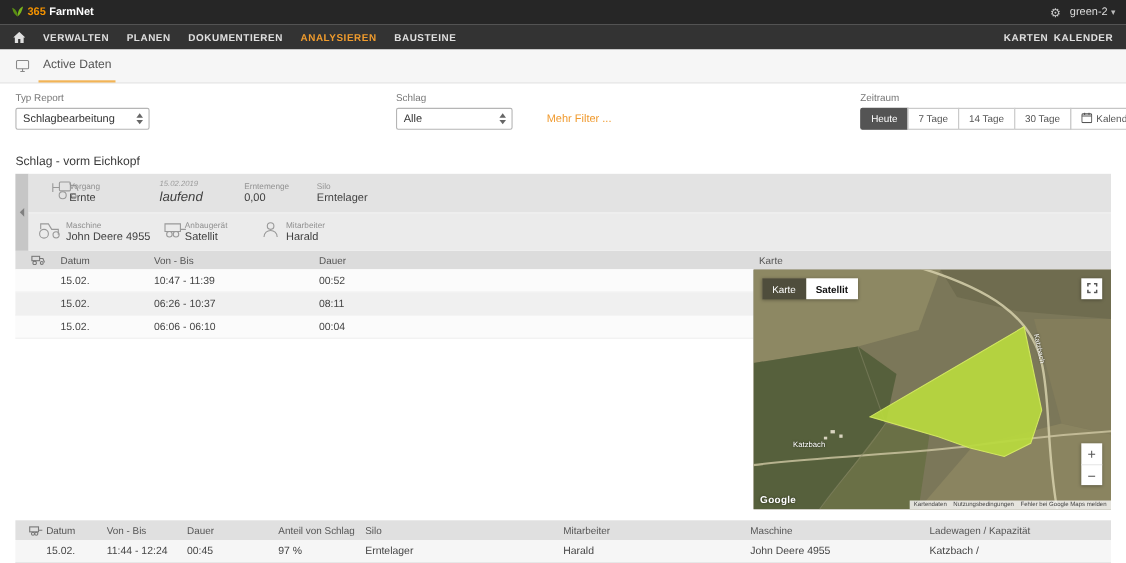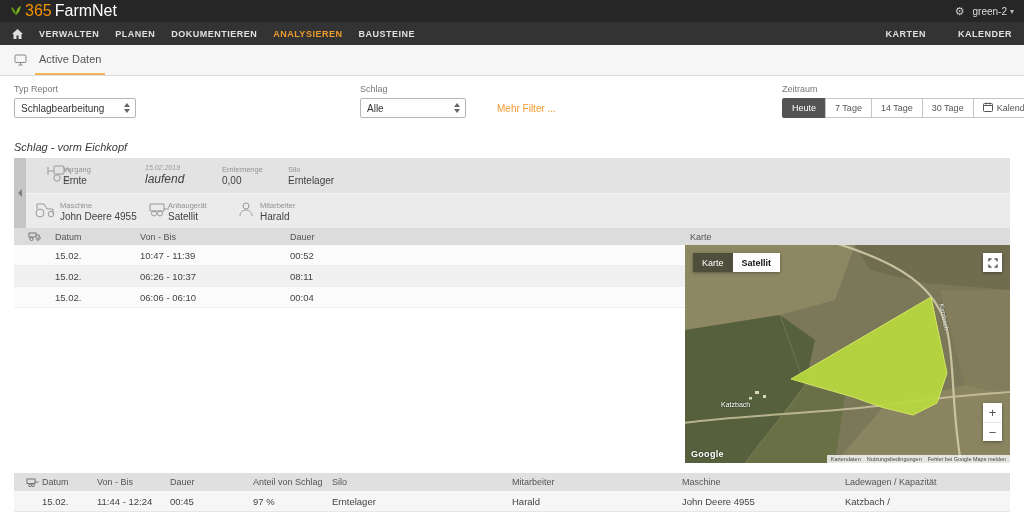--- a/index.html
+++ b/index.html
@@ -2,36 +2,36 @@
 <html><head>
 <meta charset="utf-8">
 <style>
   * { margin:0; padding:0; box-sizing:border-box; }
   html,body { width:1024px; height:512px; overflow:hidden; background:#fff;
               font-family:"Liberation Sans", sans-serif; }
 
   
   .topbar { height:22px; background:#262626; display:flex; align-items:center;
             justify-content:space-between; padding:0 10px; }
-  .logo { display:flex; align-items:center; gap:3px; font-size:16px; font-weight:normal; cursor:pointer; }
+  .logo { display:flex; align-items:center; gap:3px; font-size:10px; font-weight:bold; cursor:pointer; }
   .logo-365 { color:#f39200; } .logo-farmnet { color:#fff; }
   .topbar-right { display:flex; align-items:center; gap:8px; color:#ddd; font-size:10px; }
   .gear { font-size:11px; color:#c8c8c8; cursor:pointer; }
   .account { display:flex; align-items:center; gap:3px; cursor:pointer; }
   .caret { font-size:8px; color:#bbb; }
 
   
   .navbar { height:23px; background:#333; display:flex; align-items:center;
             padding:0 12px; gap:16px; font-size:9px; font-weight:bold;
             letter-spacing:.5px; color:#e0e0e0; }
   .nav-item { cursor:pointer; }
   .nav-item.active { color:#ef9b2d; }
   .nav-home { display:flex; align-items:center; cursor:pointer; }
   .nav-spacer { flex:1; }
-  .nav-right { display:flex; gap:32px; }
+  .nav-right { display:flex; gap:5px; }
 
   
   .subheader { height:31px; background:#f6f6f6; border-bottom:1px solid #ddd;
                display:flex; align-items:stretch; padding:0 14px; gap:8px; }
   .sub-icon { display:flex; align-items:center; }
   .subtab { display:flex; align-items:center; font-size:11px; color:#555;
             border-bottom:2px solid #f2b456; padding:0 4px; cursor:pointer; }
 
   
   .filters { height:59px; background:#fff; position:relative; }
@@ -50,21 +50,21 @@
           text-decoration:none; cursor:pointer; }
   .btn-group { display:flex; }
   .rbtn { height:20px; padding:0 9px; font-size:9px; color:#555; background:#fff;
           border:1px solid #c5c5c5; margin-left:-1px; display:flex; align-items:center;
           gap:4px; cursor:pointer; white-space:nowrap; }
   .rbtn:first-child { margin-left:0; border-radius:2px 0 0 2px; }
   .rbtn:last-child { border-radius:0 2px 2px 0; }
   .rbtn.active { background:#545454; border-color:#545454; color:#fff; }
 
   
-  .section-title { margin:6px 14px 5px; font-size:11px; font-weight:normal; color:#3a3a3a;font-style:italic; }
+  .section-title { margin:6px 14px 5px; font-size:11px; font-weight:normal; color:#3a3a3a; }
 
   
   .summary-panel { margin:0 14px; height:70px; display:flex; }
   .collapse-strip { width:12px; background:#c6c6c6; display:flex; align-items:center;
                     justify-content:center; cursor:pointer; }
   .collapse-tri { width:0; height:0; border-top:4px solid transparent;
                   border-bottom:4px solid transparent; border-right:4px solid #808080; }
   .summary-rows { flex:1; display:flex; flex-direction:column; }
   .summary-row { flex:1; position:relative; }
   .srow1 { background:#e3e3e3; border-bottom:1px solid #f3f3f3; }

